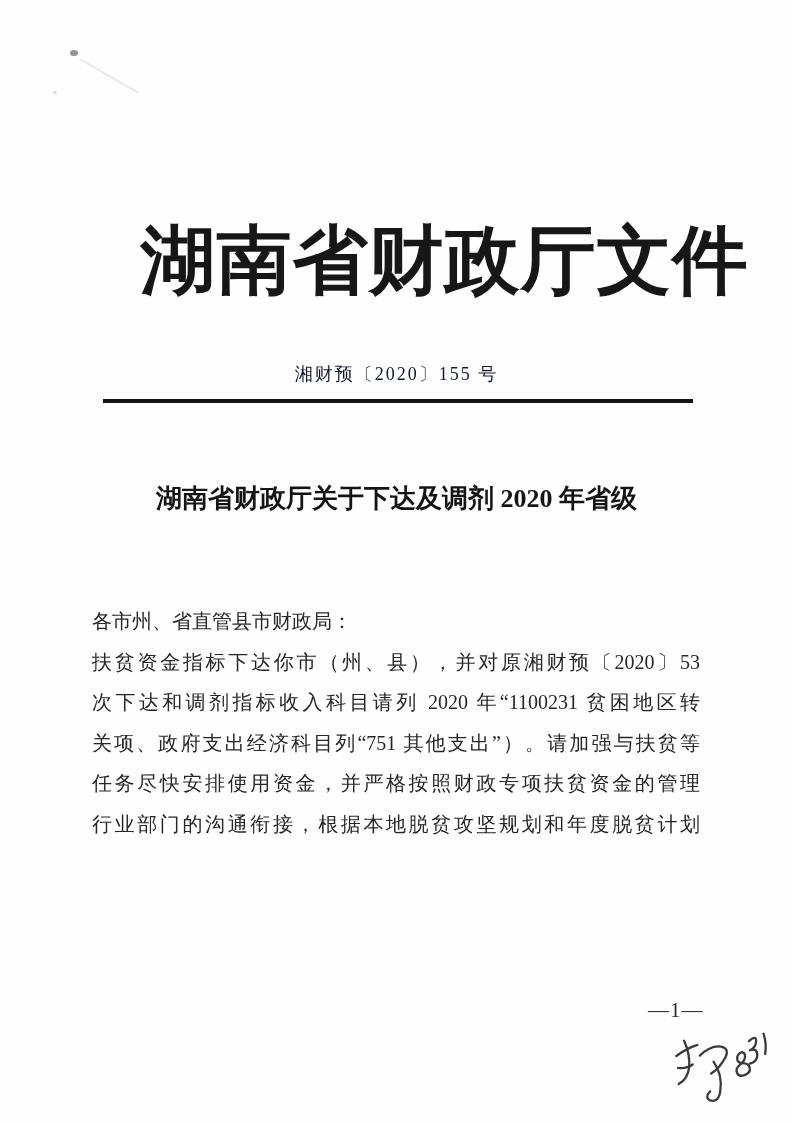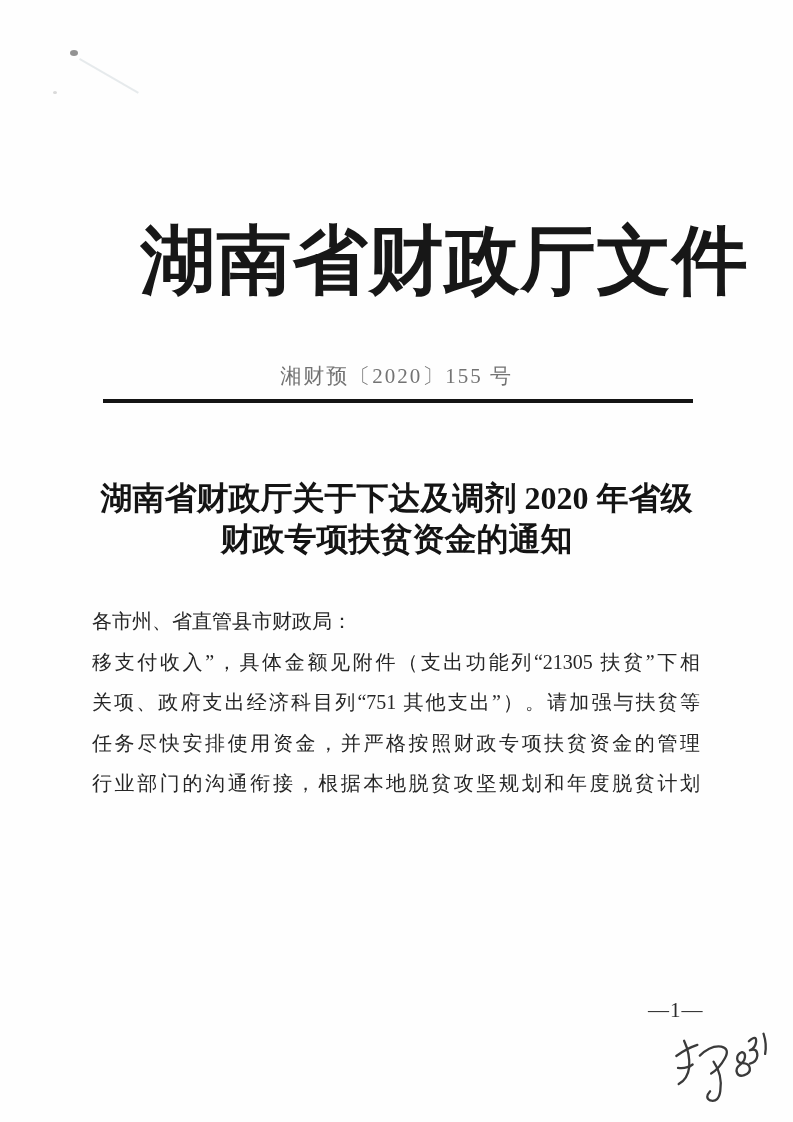--- a/index.html
+++ b/index.html
@@ -32,39 +32,39 @@
     line-height: 1.2;
     white-space: nowrap;
     padding-left: 48px;
   }
   .doc-number {
     position: absolute;
     top: 362px;
     left: 0;
     width: 100%;
     text-align: center;
-    font-size: 21px;
+    font-size: 18px;
     letter-spacing: 2px;
-    color: #737373;
+    color: #0f172a;
   }
   .rule {
     position: absolute;
     top: 399px;
     left: 103px;
     width: 590px;
     height: 4px;
     background: #141414;
   }
   .doc-title {
     position: absolute;
     top: 478px;
     left: 0;
     width: 100%;
     text-align: center;
-    font-size: 32px;
+    font-size: 26px;
     font-weight: bold;
     line-height: 41px;
     color: #141414;
   }
   .body-text {
     position: absolute;
     top: 601px;
     left: 92px;
     width: 608px;
     font-size: 20px;
@@ -139,26 +139,26 @@
   <div class="speck speck-2"></div>
 
   <div class="masthead">湖南省财政厅文件</div>
 
   <div class="doc-number">湘财预〔2020〕155 号</div>
 
   <div class="rule"></div>
 
   <div class="doc-title">
     <div>湖南省财政厅关于下达及调剂 2020 年省级</div>
-    <div>财政专项扶贫资金的通知</div>
   </div>
 
   <div class="body-text">
     <div class="line salutation">各市州、省直管县市财政局：</div>
-    <div class="line">移支付收入”，具体金额见附件（支出功能列“21305 扶贫”下相</div>
+    <div class="line">扶贫资金指标下达你市（州、县），并对原湘财预〔2020〕53</div>
+    <div class="line">次下达和调剂指标收入科目请列 2020 年“1100231 贫困地区转</div>
     <div class="line">关项、政府支出经济科目列“751 其他支出”）。请加强与扶贫等</div>
     <div class="line">任务尽快安排使用资金，并严格按照财政专项扶贫资金的管理</div>
     <div class="line">行业部门的沟通衔接，根据本地脱贫攻坚规划和年度脱贫计划</div>
   </div>
 
   <div class="page-number">—1—</div>
 
   <svg class="handwriting" viewBox="0 0 132 100" fill="none" stroke="#3a3a3a" stroke-width="2.3" stroke-linecap="round" stroke-linejoin="round">
     <g transform="rotate(-13 66 55)">
 

